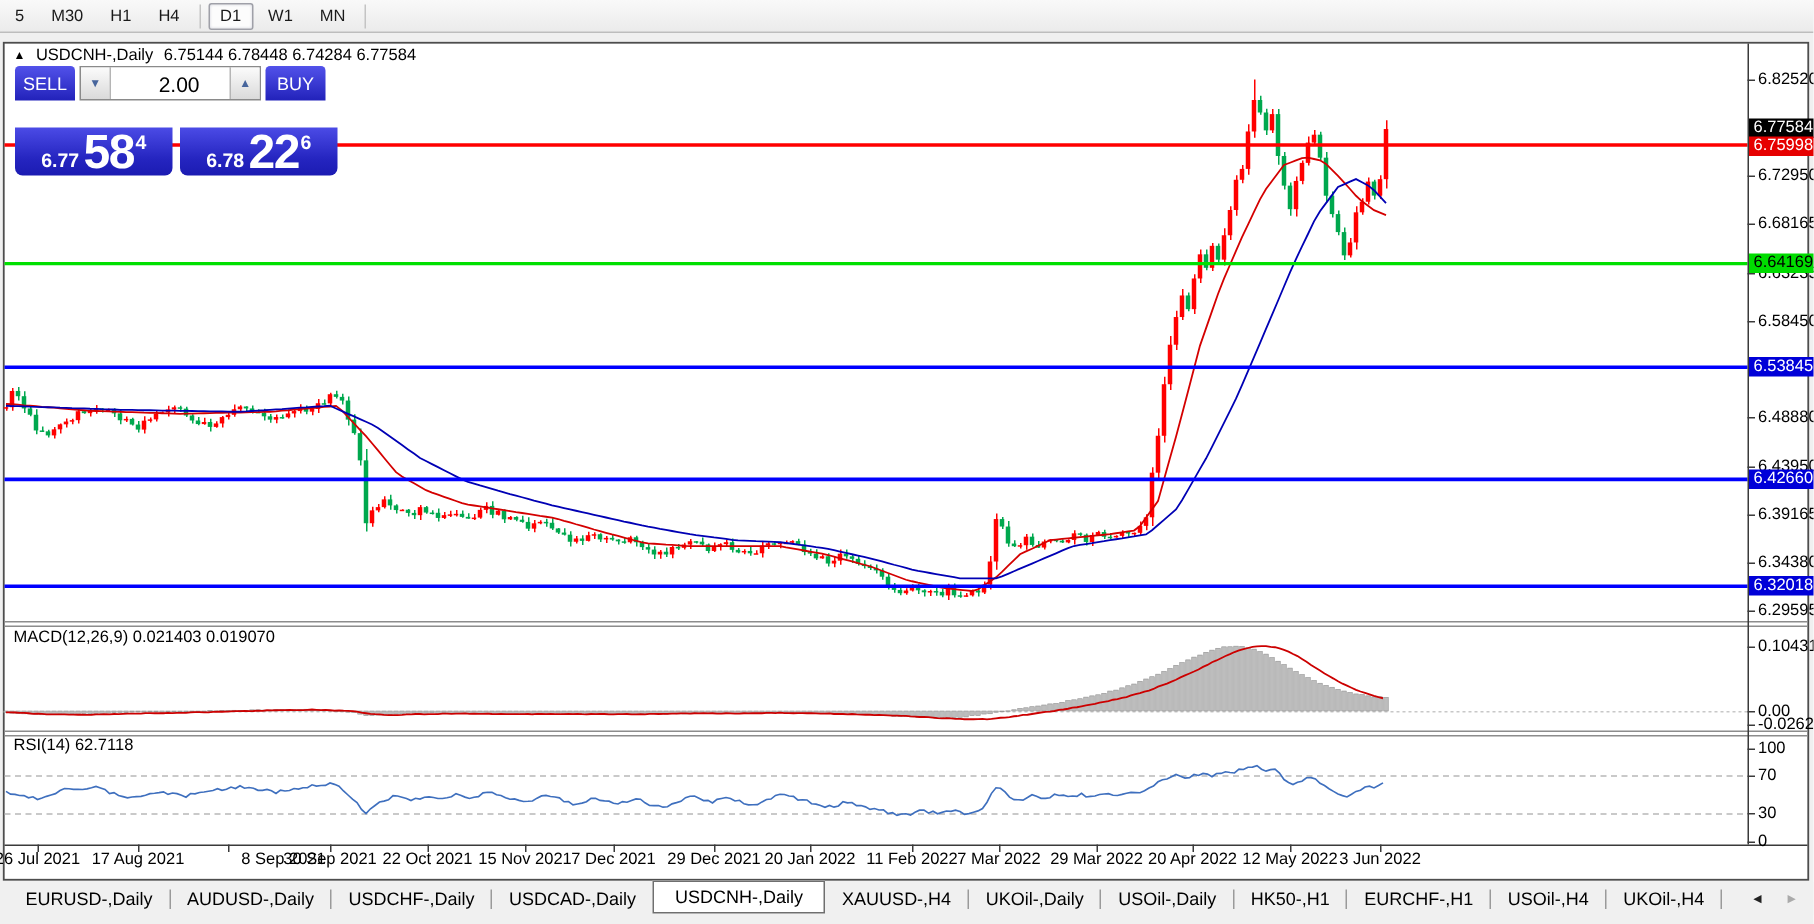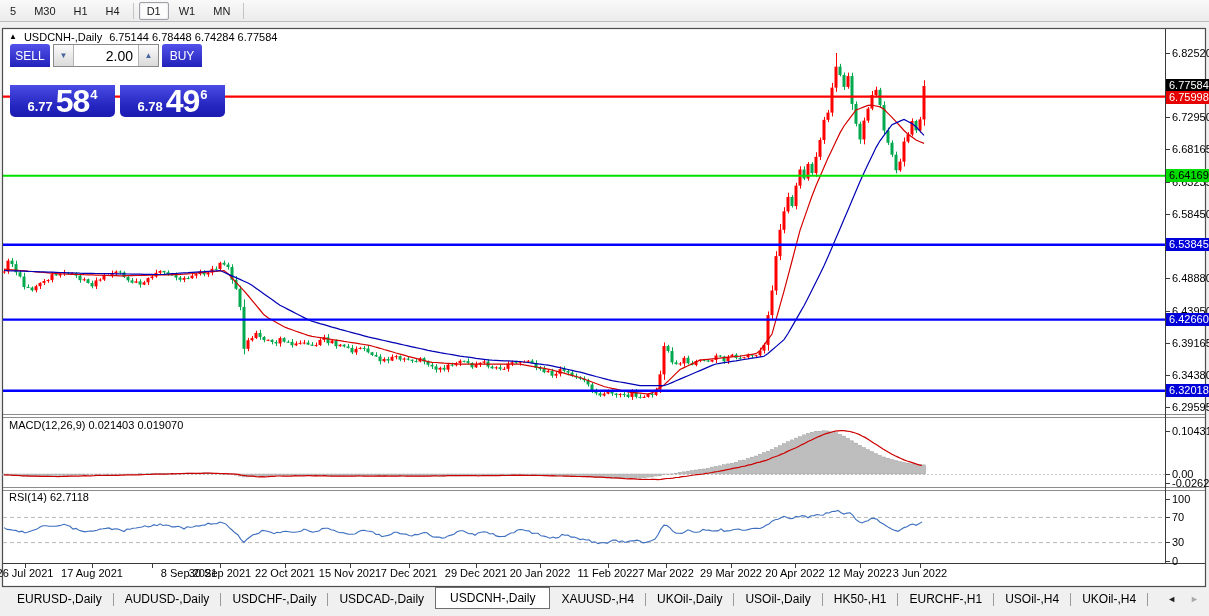--- a/index.html
+++ b/index.html
@@ -15,21 +15,21 @@
   .chart-header{position:absolute;left:9px;top:31px;font-size:11px;color:#000;display:flex;align-items:center;gap:7px;z-index:4;}
   .collapse-tri{font-size:8px;line-height:1;color:#000;}
   
   .trade-panel{position:absolute;left:10px;top:44px;width:216px;z-index:4;}
   .tp-row1{display:flex;height:23px;align-items:stretch;}
   .btn-sell,.btn-buy{width:40px;background:linear-gradient(#5252ea,#2222ba);color:#fff;font-size:12px;display:flex;align-items:center;justify-content:center;border-radius:3px 3px 0 0;cursor:default;}
   .vol-group{display:flex;height:21px;border:1px solid #8a8a8a;background:#fff;margin:0 3px;}
   .vol-btn{width:19px;background:linear-gradient(#fbfbfb,#dadada);display:flex;align-items:center;justify-content:center;font-size:8px;color:#47659c;cursor:default;}
   .vol-btn.down{border-right:1px solid #b5b5b5;}
   .vol-btn.up{border-left:1px solid #b5b5b5;}
-  .vol-input{width:59px;border:0;outline:none;font-size:14px;text-align:right;padding:0 5px 0 0;font-family:"Liberation Sans",sans-serif;color:#000;}
+  .vol-input{width:59px;border:0;outline:none;font-size:14px;text-align:right;padding:0 20px 0 0;font-family:"Liberation Sans",sans-serif;color:#000;}
   .tp-row2{display:flex;gap:5px;margin-top:18px;}
   .price-panel{width:105px;height:32px;background:linear-gradient(180deg,#4b4be6 0%,#2525c0 65%,#1b1bb2 100%);border-radius:0 0 5px 5px;color:#fff;display:flex;align-items:center;justify-content:center;cursor:default;}
   .pp-small{font-size:13px;font-weight:bold;margin:10px 3px 0 0;}
   .pp-big{font-size:32px;font-weight:bold;line-height:30px;letter-spacing:-1px;}
   .pp-sup{font-size:13px;font-weight:bold;margin:0 0 13px 1px;}
   
   .ind-label{position:absolute;left:9px;font-size:11px;color:#000;z-index:4;}
   
   .axis-label{position:absolute;left:1172px;font-size:11px;color:#000;transform:translateY(-50%);z-index:4;white-space:nowrap;}
   .price-badge{position:absolute;left:1166px;width:42px;height:13px;font-size:11px;line-height:13px;padding-left:3px;z-index:4;}
@@ -830,21 +830,21 @@
       <div class="btn-buy">BUY</div>
     </div>
     <div class="tp-row2">
       <div class="price-panel">
         <span class="pp-small">6.77</span>
         <span class="pp-big">58</span>
         <span class="pp-sup">4</span>
       </div>
       <div class="price-panel">
         <span class="pp-small">6.78</span>
-        <span class="pp-big">49</span>
+        <span class="pp-big">22</span>
         <span class="pp-sup">6</span>
       </div>
     </div>
   </div>
 
   <div class="ind-label" style="top:419px">MACD(12,26,9) 0.021403 0.019070</div>
   <div class="ind-label" style="top:491px">RSI(14) 62.7118</div>
 
   <div id="labels">
       <div class="axis-label" style="top: 53px;">6.82520</div>

